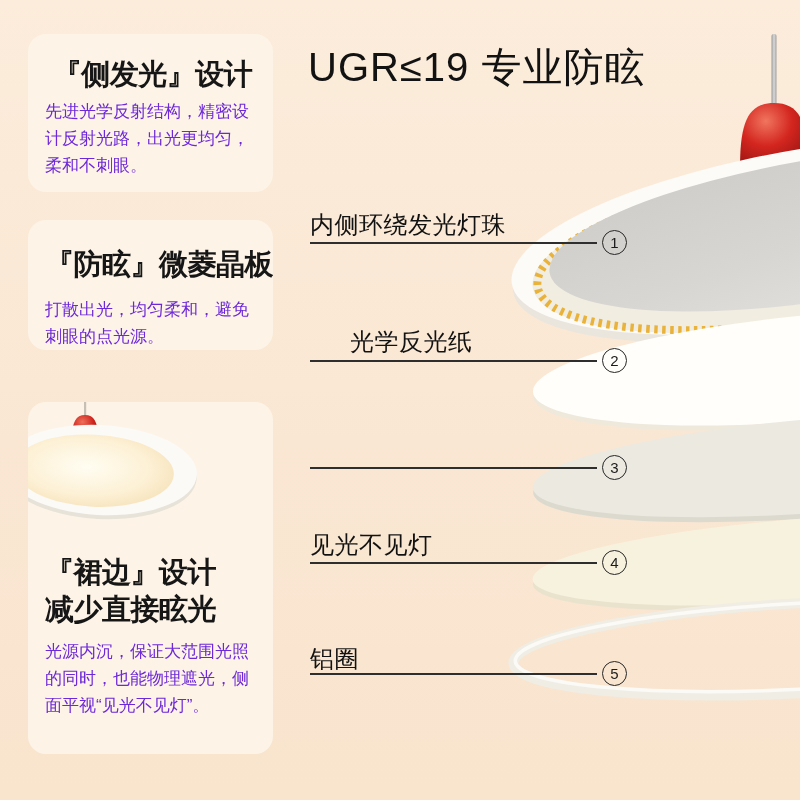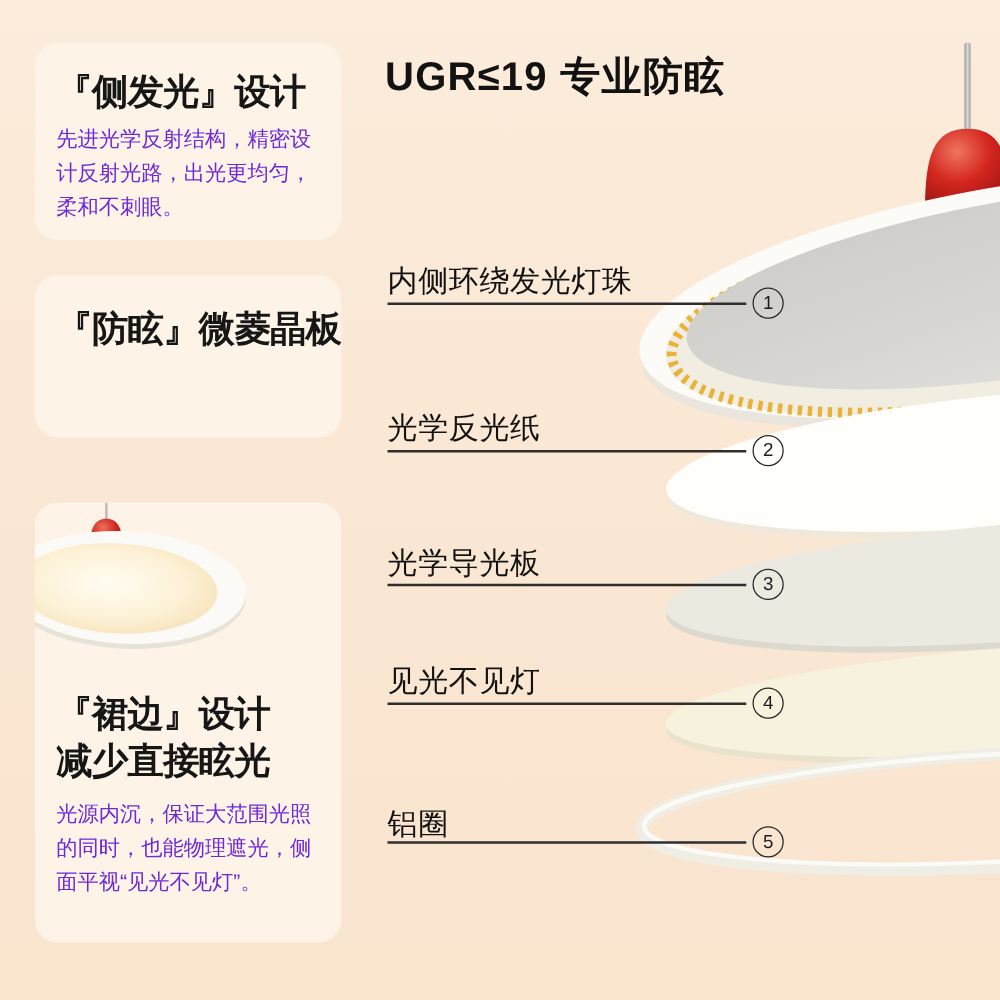--- a/index.html
+++ b/index.html
@@ -10,21 +10,21 @@
   }
   #stage {
     position:relative; width:800px; height:800px; overflow:hidden;
     background:linear-gradient(180deg,#fcecdb 0%, #fae7d3 55%, #f9e4ce 100%);
   }
   .abs { position:absolute; }
 
   
   .heading {
     left:308px; top:40px; width:480px;
-    font-size:32px; font-weight:700; color:#121212; letter-spacing:1px;
+    font-size:40px; font-weight:400; color:#121212; letter-spacing:1px;
     white-space:nowrap;
   }
 
   
   .card {
     left:28px; width:245px; background:#fdf4e7; border-radius:18px;
     overflow:hidden; z-index:2;
   }
   .card-title {
     position:absolute; left:17px; width:215px;
@@ -32,21 +32,21 @@
     letter-spacing:-0.5px; white-space:nowrap;
   }
   .card-title.two-line { white-space:normal; }
   .card-body {
     position:absolute; left:17px; width:213px;
     font-size:17px; line-height:27px; color:#6d28d9;
   }
   #card1 { top:34px;  height:158px; }
   #card2 { top:220px; height:130px; }
   #card3 { top:402px; height:352px; }
-  #card1 .card-title { top:22px; }
+  #card1 .card-title { top:22px;text-align:center; }
   #card1 .card-body  { top:64px; }
   #card2 .card-title { top:26px; }
   #card2 .card-body  { top:76px; }
   #card3 .card-title { top:152px; }
   #card3 .card-body  { top:236px; }
   #card3-lamp { left:0; top:0; }
 
   
   #exploded { left:400px; top:0; z-index:1; }
 
@@ -57,21 +57,21 @@
   }
   .callout-line {
     left:310px; width:287px; height:1.5px; background:#2e2e2e; z-index:3;
   }
   .num-badge {
     left:602px; width:25px; height:25px; border:1.5px solid #262626;
     border-radius:50%; display:flex; align-items:center; justify-content:center;
     font-size:15px; color:#1c1c1c; z-index:3; background:transparent;
   }
   #lab1-t { top:209px; } #lab1-l { top:242px; } #lab1-c { top:230px; }
-  #lab2-t { top:326px; } #lab2-l { top:360px; } #lab2-c { top:348px; }
+  #lab2-t { top:326px;margin-left:40px; } #lab2-l { top:360px; } #lab2-c { top:348px; }
   #lab3-t { top:434px; } #lab3-l { top:467px; } #lab3-c { top:455px; }
   #lab4-t { top:529px; } #lab4-l { top:562px; } #lab4-c { top:550px; }
   #lab5-t { top:643px;text-align:right; } #lab5-l { top:673px; } #lab5-c { top:661px; }
 </style>
 </head>
 <body>
 
 <div id="stage">
 
   <svg id="exploded" class="abs" width="400" height="740" viewBox="0 0 400 740">
@@ -128,20 +128,21 @@
 
   <div class="abs heading">UGR≤19 专业防眩</div>
 
   <div id="card1" class="abs card">
     <div class="card-title">『侧发光』设计</div>
     <div class="card-body">先进光学反射结构，精密设计反射光路，出光更均匀，柔和不刺眼。</div>
   </div>
 
   <div id="card2" class="abs card">
     <div class="card-title">『防眩』微菱晶板</div>
+    <div class="card-body">打散出光，均匀柔和，避免刺眼的点光源。</div>
   </div>
 
   <div id="card3" class="abs card">
     <svg id="card3-lamp" class="abs" width="245" height="150" viewBox="0 0 245 150">
       <defs>
         <radialGradient id="glowGrad" cx="45%" cy="45%" r="70%">
           <stop offset="0%" stop-color="#fffdf2"></stop>
           <stop offset="55%" stop-color="#fdf1d6"></stop>
           <stop offset="100%" stop-color="#f4ddb0"></stop>
         </radialGradient>
@@ -167,21 +168,20 @@
   </div>
 
   <div id="lab1-t" class="abs callout-text">内侧环绕发光灯珠</div>
   <div id="lab1-l" class="abs callout-line"></div>
   <div id="lab1-c" class="abs num-badge">1</div>
 
   <div id="lab2-t" class="abs callout-text">光学反光纸</div>
   <div id="lab2-l" class="abs callout-line"></div>
   <div id="lab2-c" class="abs num-badge">2</div>
 
-  <div id="lab3-t" class="abs callout-text">光学导光板</div>
   <div id="lab3-l" class="abs callout-line"></div>
   <div id="lab3-c" class="abs num-badge">3</div>
 
   <div id="lab4-t" class="abs callout-text">见光不见灯</div>
   <div id="lab4-l" class="abs callout-line"></div>
   <div id="lab4-c" class="abs num-badge">4</div>
 
   <div id="lab5-t" class="abs callout-text">铝圈</div>
   <div id="lab5-l" class="abs callout-line"></div>
   <div id="lab5-c" class="abs num-badge">5</div>

